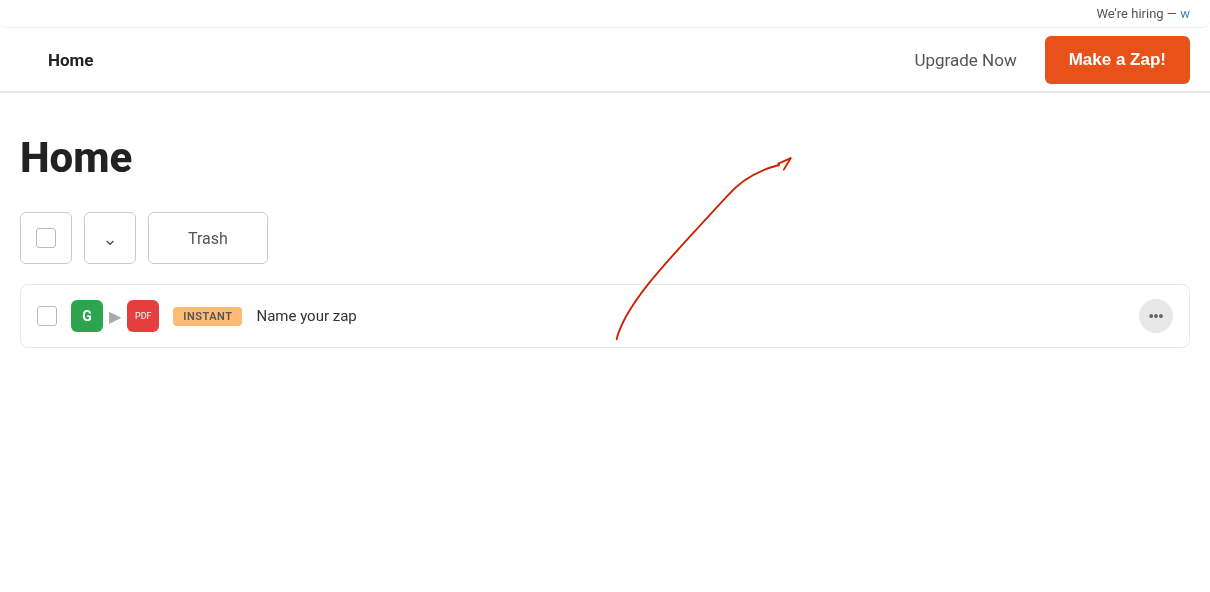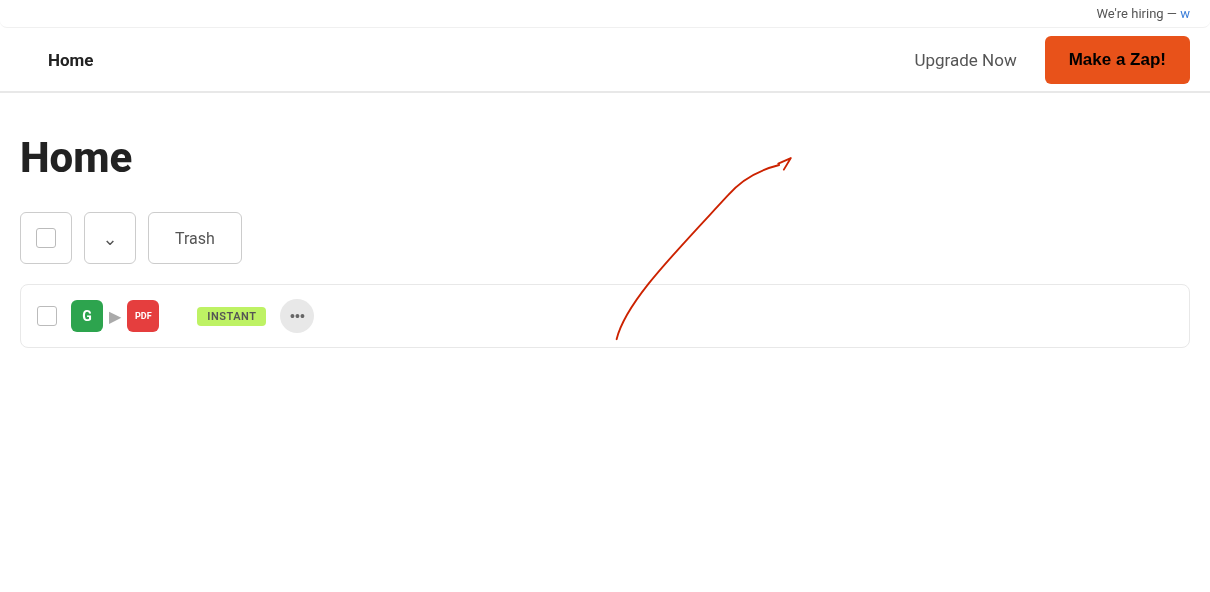--- a/index.html
+++ b/index.html
@@ -78,21 +78,21 @@
       color: #555;
       cursor: pointer;
       padding: 0 28px;
       height: 65px;
       display: flex;
       align-items: center;
     }
 
     .make-zap-btn {
       background: #e8521a;
-      color: #000000;
+      color: #ffffff;
       font-size: 17px;
       font-weight: 700;
       border: none;
       border-radius: 6px;
       padding: 14px 24px;
       cursor: pointer;
       white-space: nowrap;
     }
 
     
@@ -145,21 +145,21 @@
       align-items: center;
       justify-content: center;
       cursor: pointer;
       background: #fff;
       font-size: 18px;
       color: #555;
     }
 
     .trash-btn {
       height: 52px;
-      padding: 0 26px;
+      padding: 0 39px;
       border: 1.5px solid #ccc;
       border-radius: 6px;
       display: flex;
       align-items: center;
       justify-content: center;
       cursor: pointer;
       background: #fff;
       font-size: 16px;
       color: #555;
     }
@@ -205,38 +205,37 @@
 
     .app-icon-green {
       background: #2da44e;
       color: white;
     }
 
     .app-icon-red {
       background: #e53e3e;
       color: white;
       font-size: 9px;
-      font-weight: 700;
+      font-weight: 400;
     }
 
     .arrow-icon {
       color: #aaa;
       font-size: 16px;
     }
 
     .instant-badge {
-      background: #bef264;
+      background: #fdba74;
       color: #555;
       font-size: 11px;
       font-weight: 600;
       padding: 3px 10px;
       border-radius: 4px;
       text-transform: uppercase;
       letter-spacing: 0.5px;
-      margin-left: 24px;
     }
 
     .zap-name {
       font-size: 15px;
       color: #333;
       flex: 1;
     }
 
     .zap-action-btn {
       width: 34px;
@@ -298,20 +297,21 @@
     <div class="zap-icons">
       <div class="app-icon app-icon-green">
         <span>G</span>
       </div>
       <span class="arrow-icon">▶</span>
       <div class="app-icon app-icon-red">
         <span>PDF</span>
       </div>
     </div>
     <span class="instant-badge">INSTANT</span>
+    <span class="zap-name">Name your zap</span>
     <button class="zap-action-btn">
       <span style="font-size:14px;color:#666;">•••</span>
     </button>
   </div>
 
   <svg class="annotation-layer" viewBox="0 0 1210 592" xmlns="http://www.w3.org/2000/svg">
     <g>
 
       <path d="M 630 530 C 650 450, 750 350, 870 220 C 900 185, 940 165, 980 155" stroke="#cc2200" stroke-width="4" fill="none" stroke-linecap="round"></path>
 

